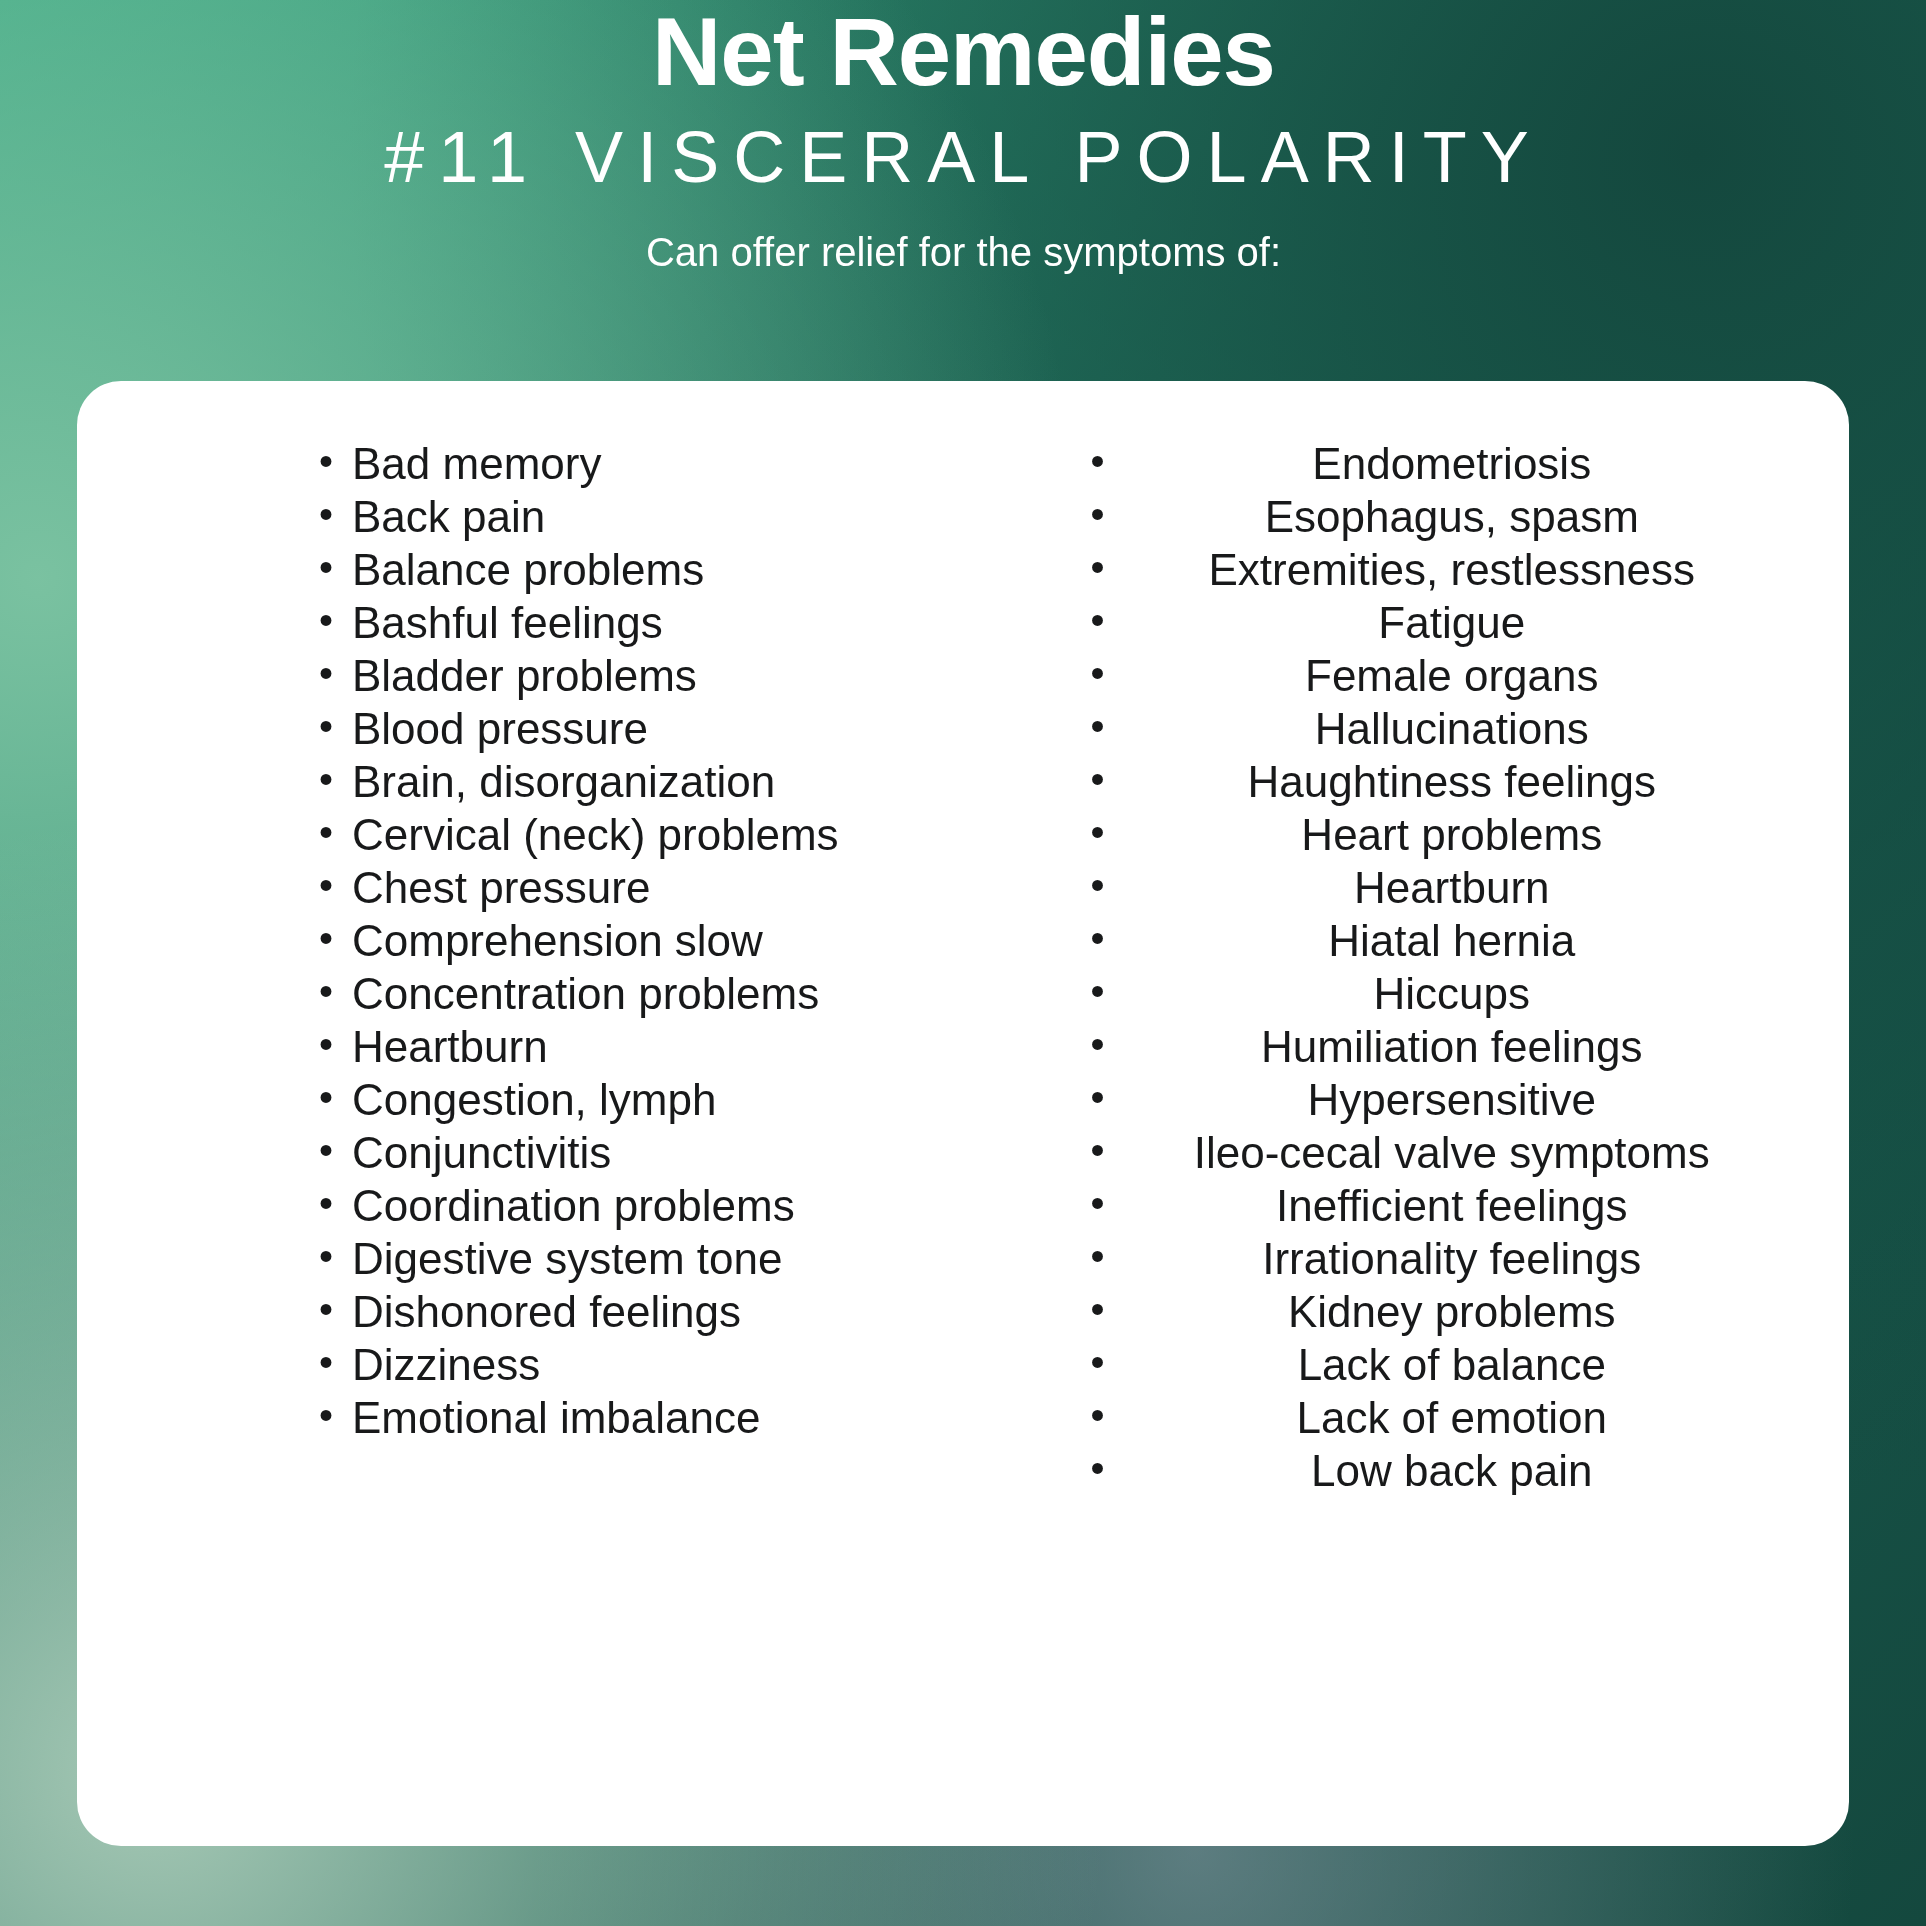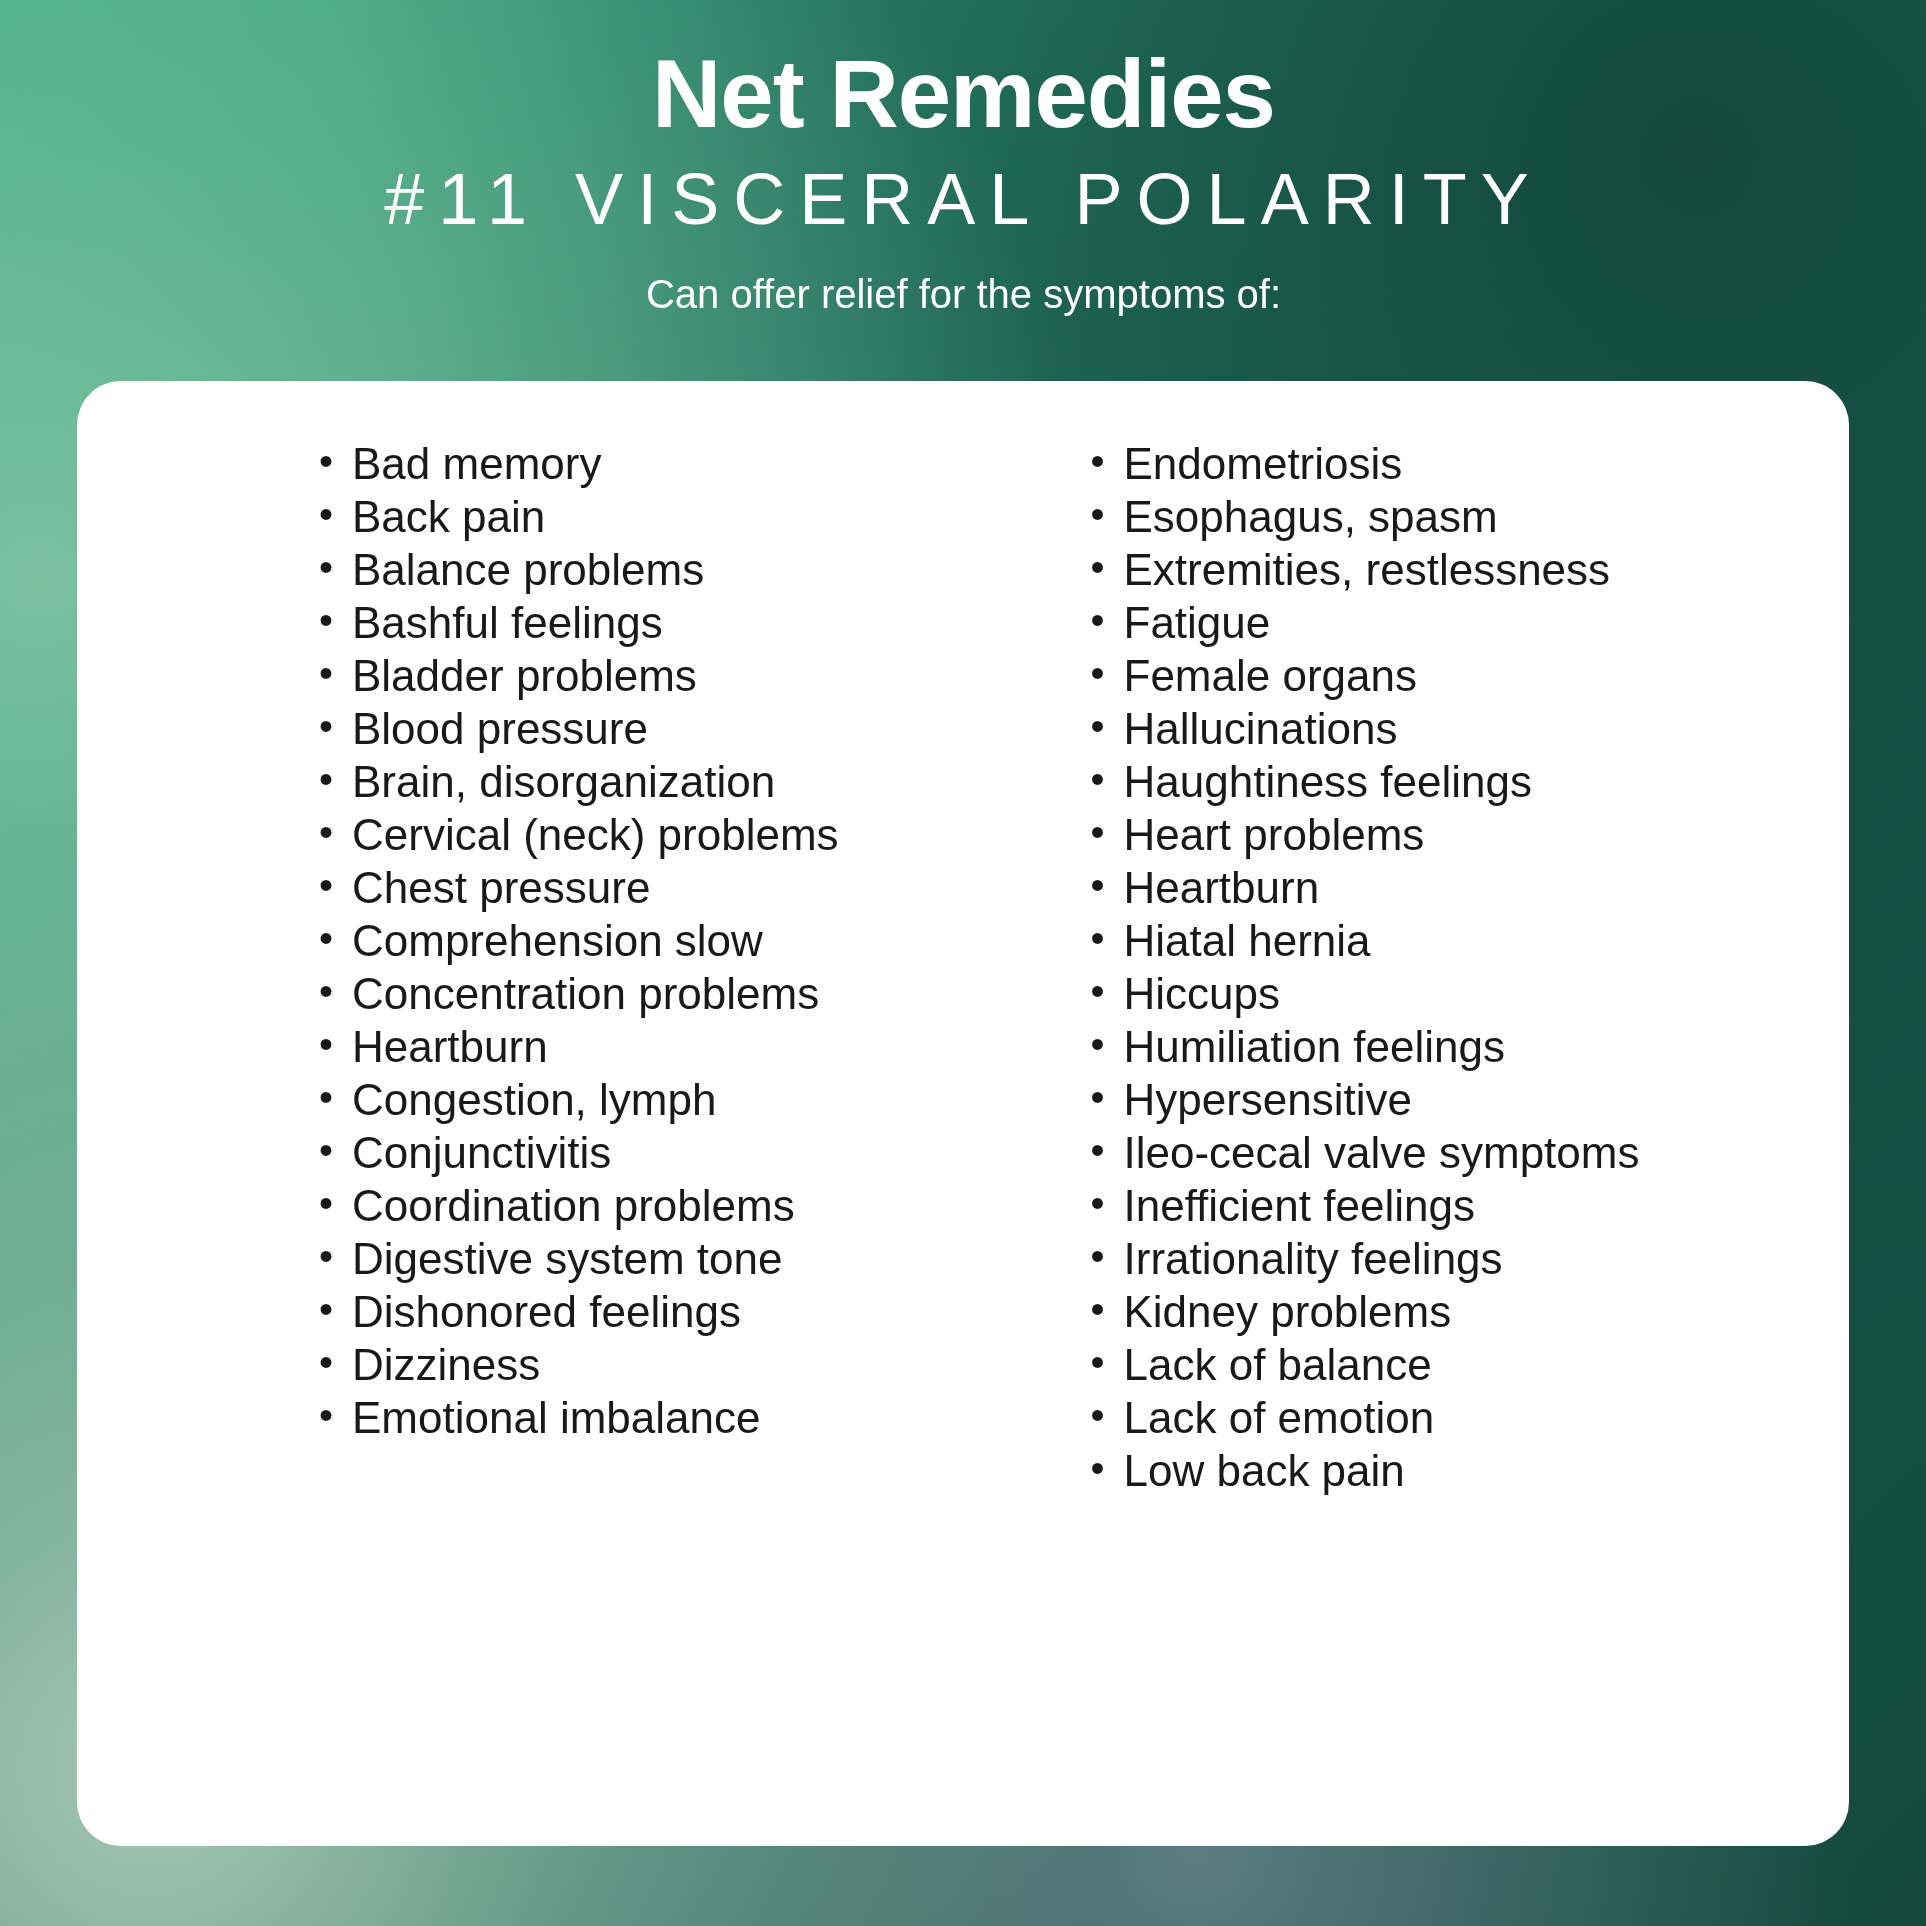--- a/index.html
+++ b/index.html
@@ -18,21 +18,20 @@
     height: 1927px;
     box-sizing: border-box;
     background:
       radial-gradient(circle at 8% 92%, rgba(173,205,186,0.95) 0%, rgba(173,205,186,0.0) 38%),
       radial-gradient(circle at 62% 96%, rgba(150,160,175,0.55) 0%, rgba(150,160,175,0.0) 30%),
       radial-gradient(circle at 2% 30%, rgba(126,196,163,0.95) 0%, rgba(126,196,163,0.0) 45%),
       radial-gradient(circle at 88% 8%, rgba(20,72,62,1) 0%, rgba(20,72,62,0.0) 55%),
       linear-gradient(135deg, #3aa882 0%, #2f8f72 22%, #1f6f5c 48%, #17564a 70%, #14483e 100%);
   }
   .header {
-    padding-top: 42px;
     text-align: center;
     color: #ffffff;
   }
   .title {
     font-size: 96px;
     font-weight: bold;
     letter-spacing: -1px;
     line-height: 1.08;
     margin: 0;
   }
@@ -85,21 +84,21 @@
     content: "\2022";
     position: absolute;
     left: 24px;
     top: -2px;
     font-size: 40px;
     line-height: 1.05;
     color: #18191a;
   }
   .col-left ul.symptoms li { padding-left: 57px; }
   .col-left { padding-left: 149px; }
-  .col-right { padding-left: 40px; }
+  .col-right { padding-left: 40px; text-align: center; }
 </style>
 </head>
 <body>
 
 <div class="poster">
 
   <div class="header">
     <h1 class="title">Net Remedies</h1>
     <div class="subtitle">#11 VISCERAL POLARITY</div>
     <div class="tagline">Can offer relief for the symptoms of:</div>

